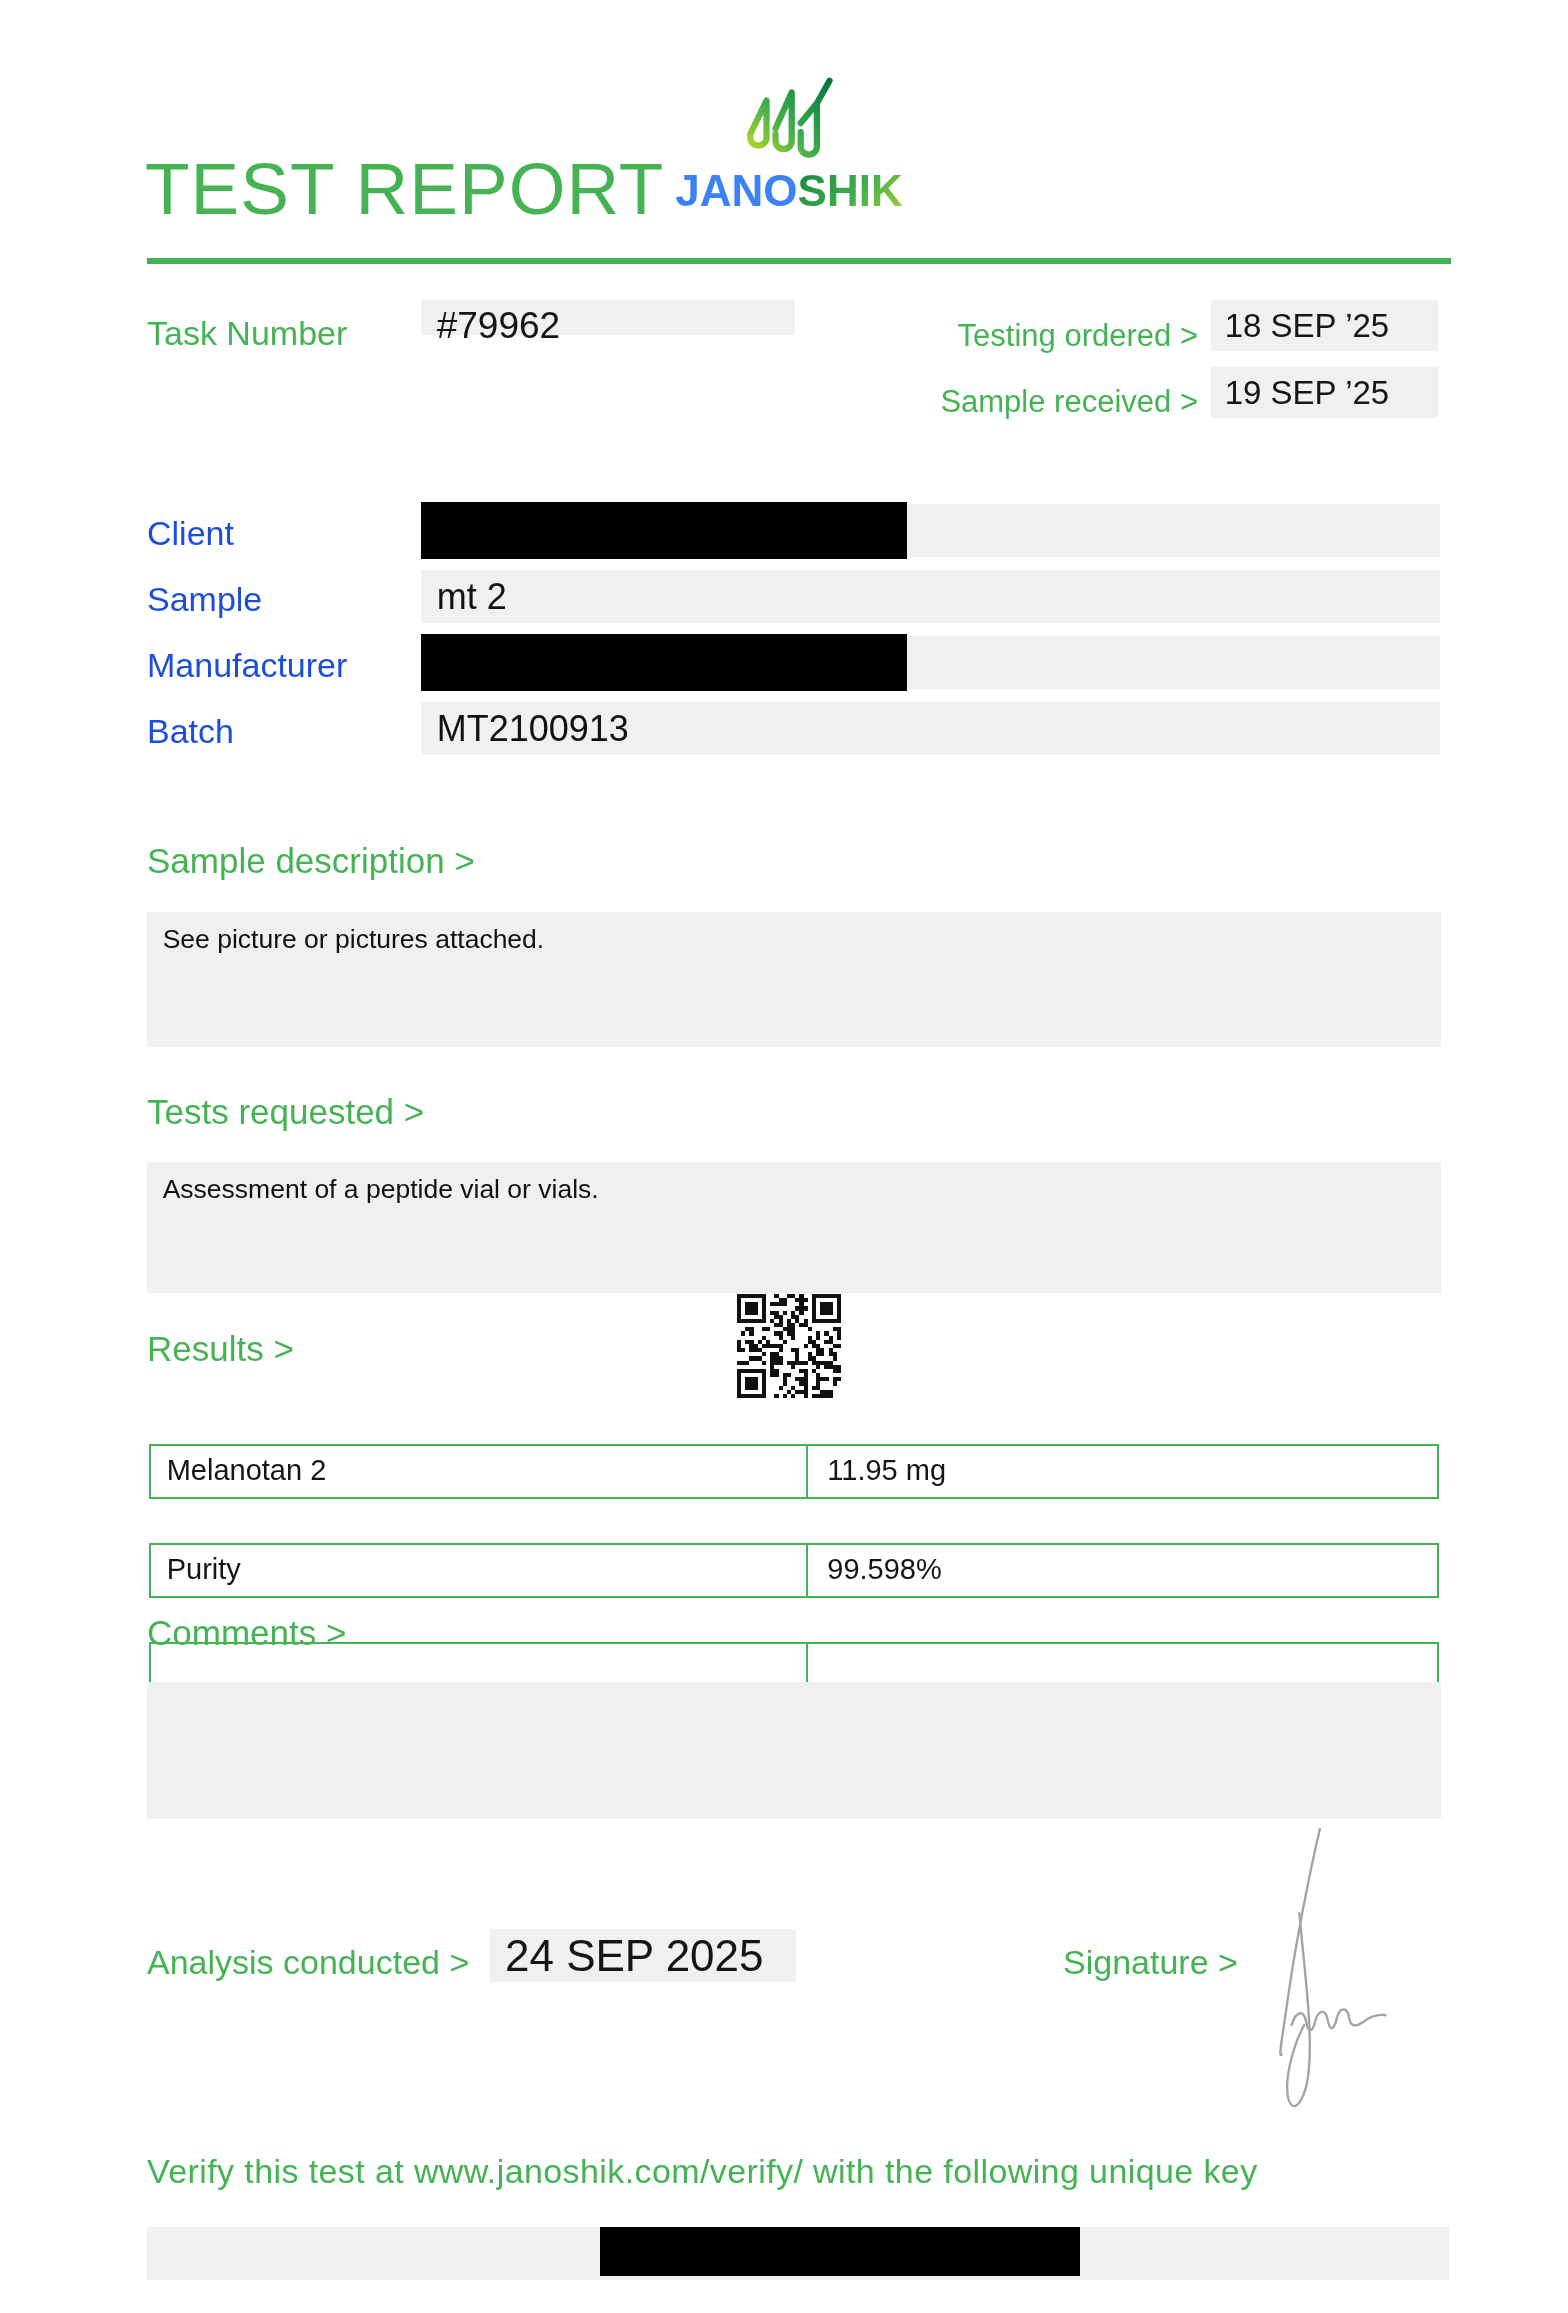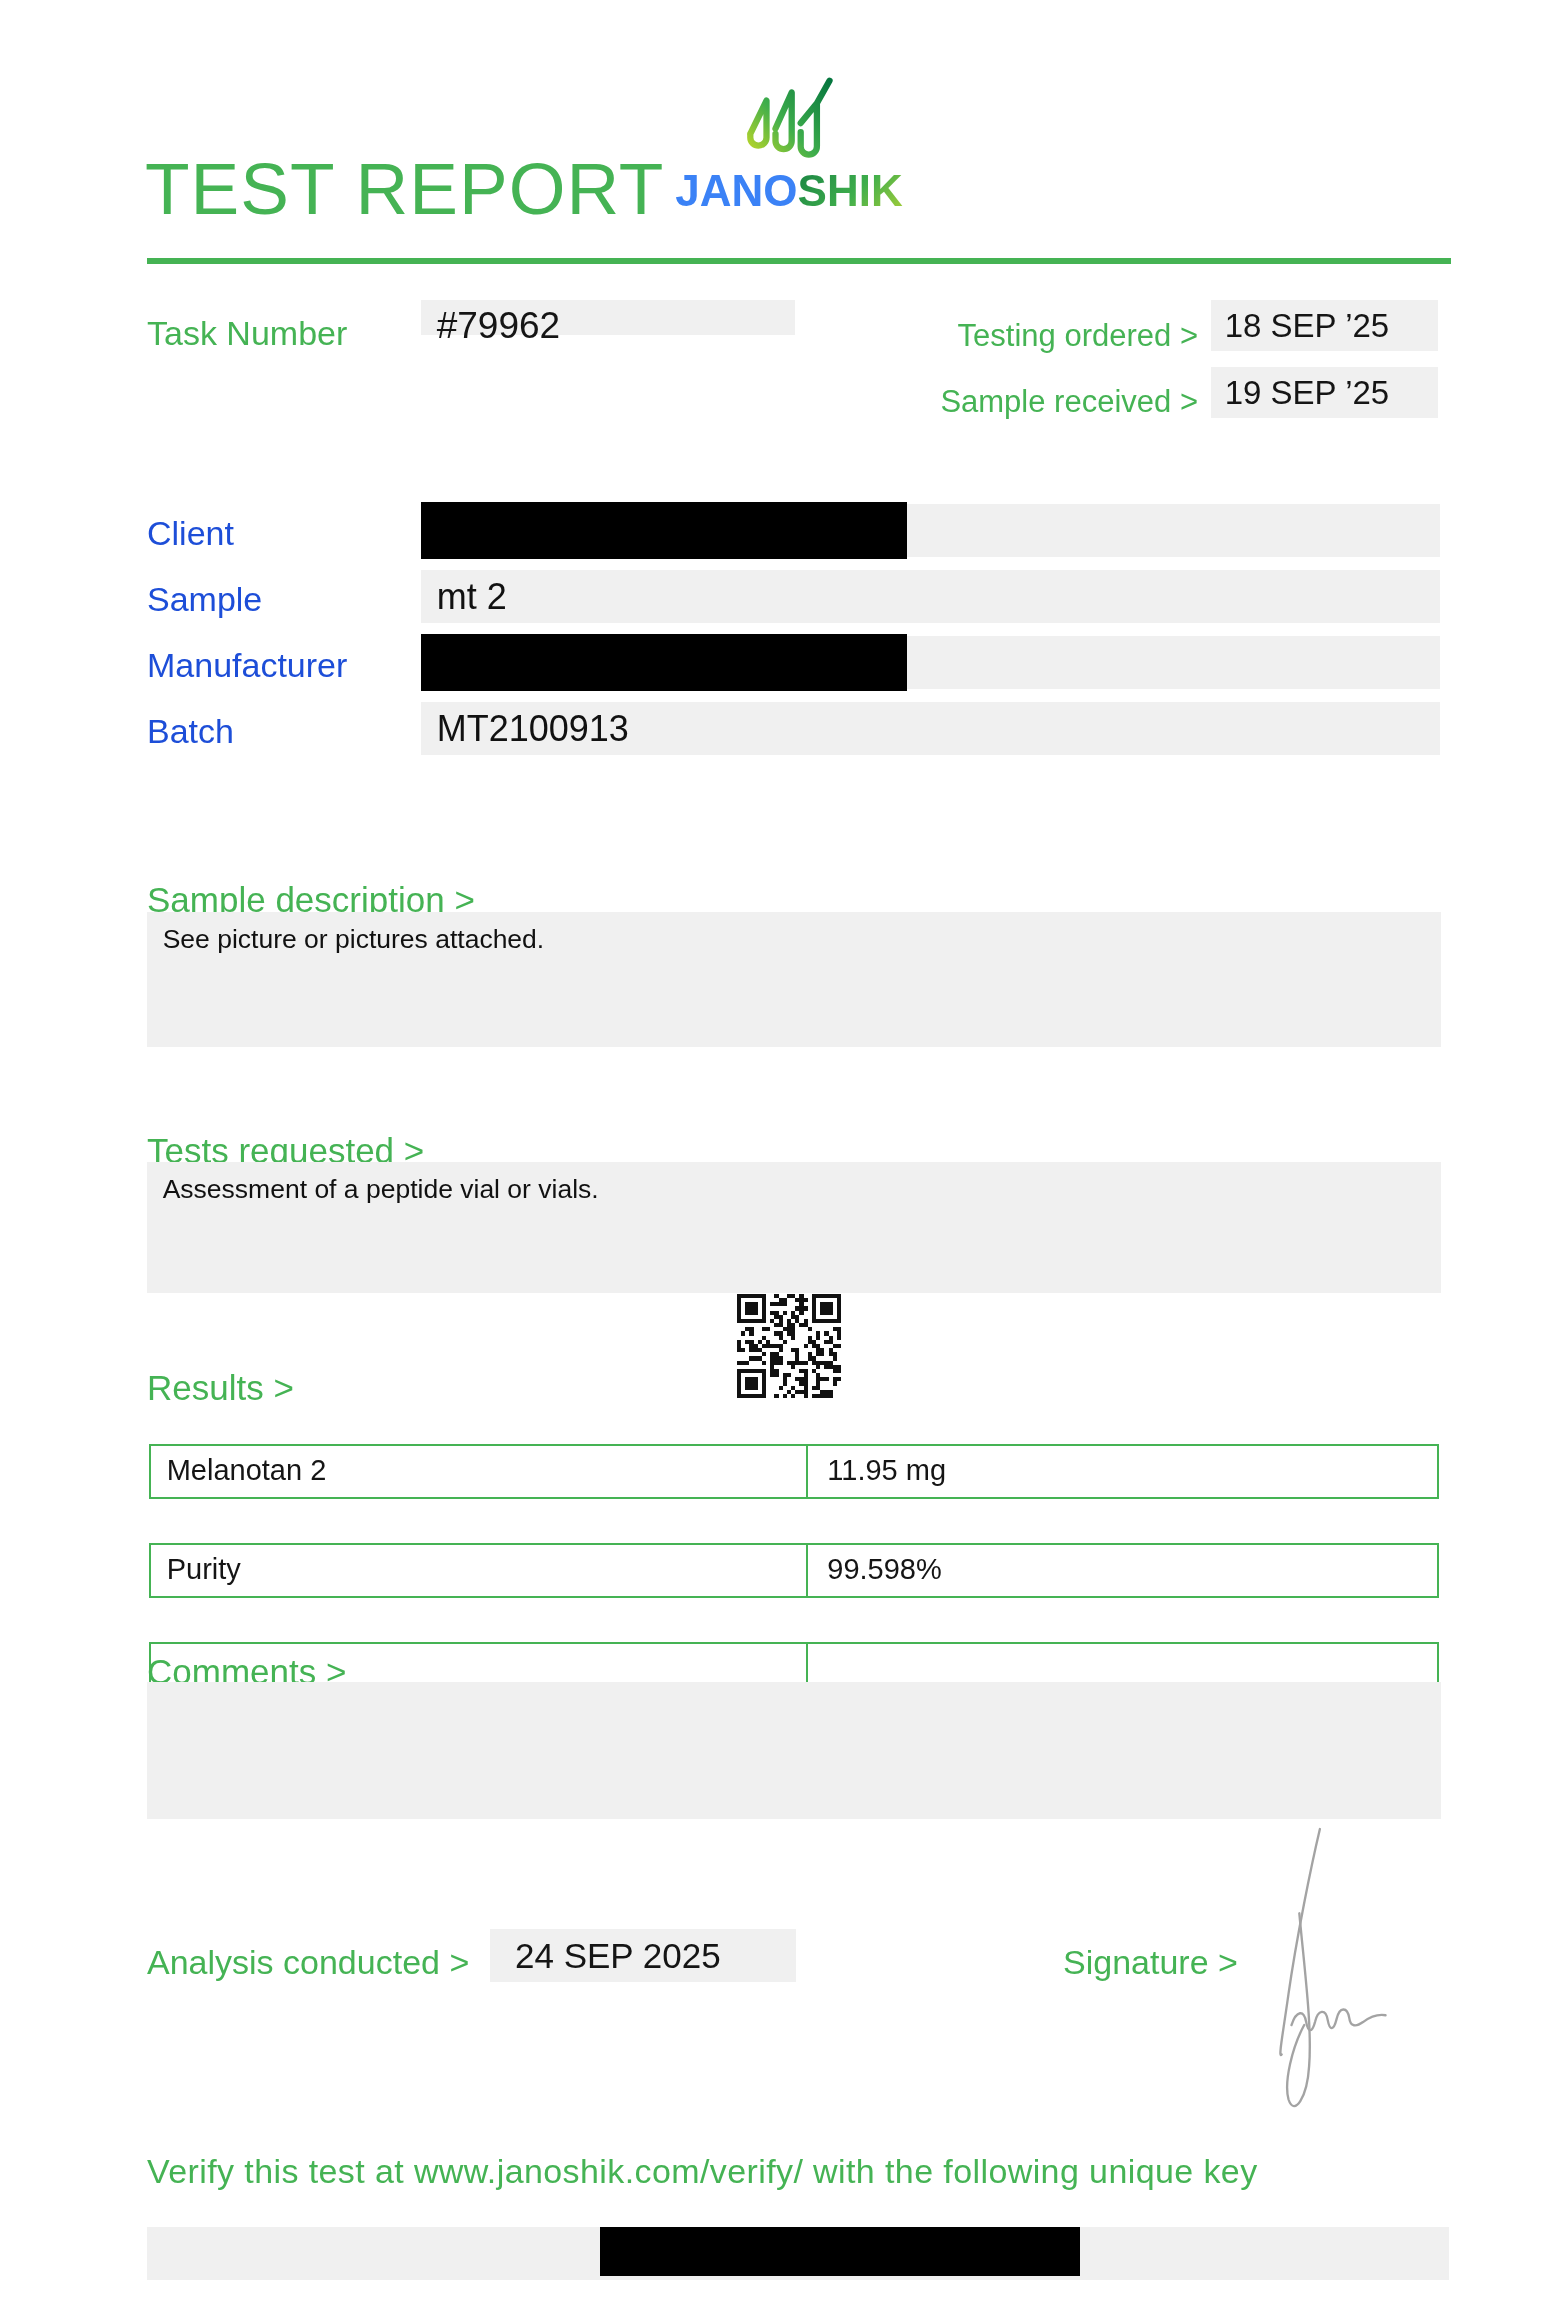--- a/index.html
+++ b/index.html
@@ -35,32 +35,32 @@
   .ordered-box{left:1211px;top:300px;width:227px;height:51px;}
   .received-label{left:863px;top:384px;width:335px;text-align:right;}
   .received-box{left:1211px;top:367px;width:227px;height:51px;}
   .date-box span{display:block;padding-left:13.7px;line-height:51px;font-size:33px;}
   
   .info-label{left:147px;font-size:34px;color:#1d4ed8;}
   .info-bar{left:421px;width:1019px;height:53px;background:#f0f0f0;}
   .info-bar span{display:block;padding-left:15.7px;line-height:53px;font-size:36px;color:#111;}
   .redaction{background:#000;}
   
-  .section-h{left:147px;font-size:35px;color:#45b354;white-space:nowrap;margin-top:39px;}
+  .section-h{left:147px;font-size:35px;color:#45b354;white-space:nowrap;}
   .section-box{left:147px;width:1294px;background:#f0f0f0;}
   .section-box span{display:block;padding:11.8px 0 0 15.7px;font-size:26.5px;color:#111;}
   
   .rtable{left:149px;top:1400px;width:1290px;}
   .rrow{display:flex;border:2.9px solid #45b354;height:51px;margin-bottom:2.9px;background:#fff;margin-top:44px;}
   .rcell-l{width:639px;border-right:2.9px solid #45b354;line-height:49px;padding-left:15.7px;font-size:29px;}
   .rcell-r{flex:1;line-height:49px;padding-left:19.6px;font-size:29px;}
   
   .analysis-label{left:147px;top:1943px;}
   .analysis-box{left:490px;top:1929px;width:306px;height:53px;}
-  .analysis-box span{display:block;padding-left:25px;line-height:53px;font-size:35px;}
+  .analysis-box span{display:block;padding-left:15px;line-height:53px;font-size:44px;}
   .sig-label{left:1063px;top:1943px;}
   .verify{left:147px;top:2152px;width:1308px;font-size:34px;letter-spacing:0.4px;color:#45b354;white-space:nowrap;}
   .footer-bar{left:147px;top:2227px;width:1302px;height:53px;background:#f0f0f0;}
   .footer-redaction{left:600px;top:2227px;width:480px;height:49px;background:#000;}
   .qr{left:737px;top:1294px;width:104px;height:104px;}
   .sig-svg{left:1266px;top:1819px;width:147px;height:316px;}
 </style>
 </head>
 <body>
 

